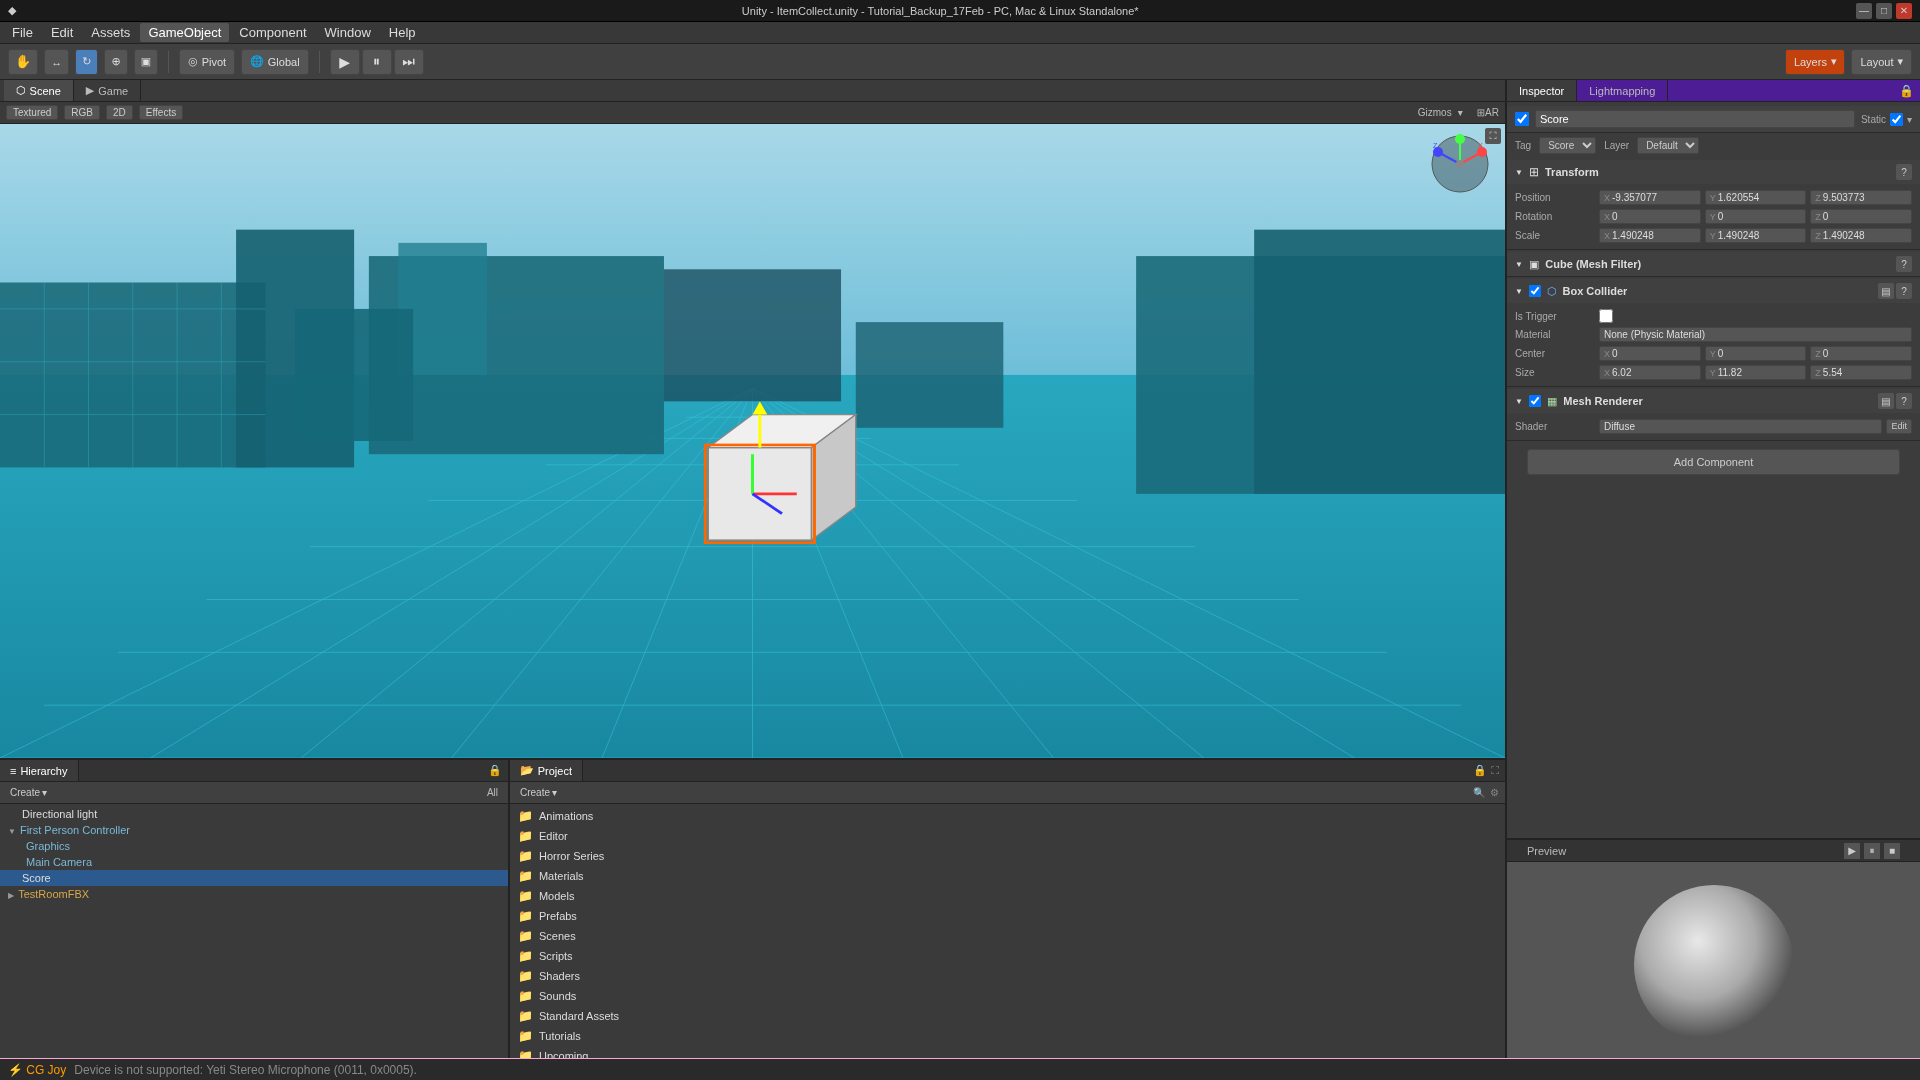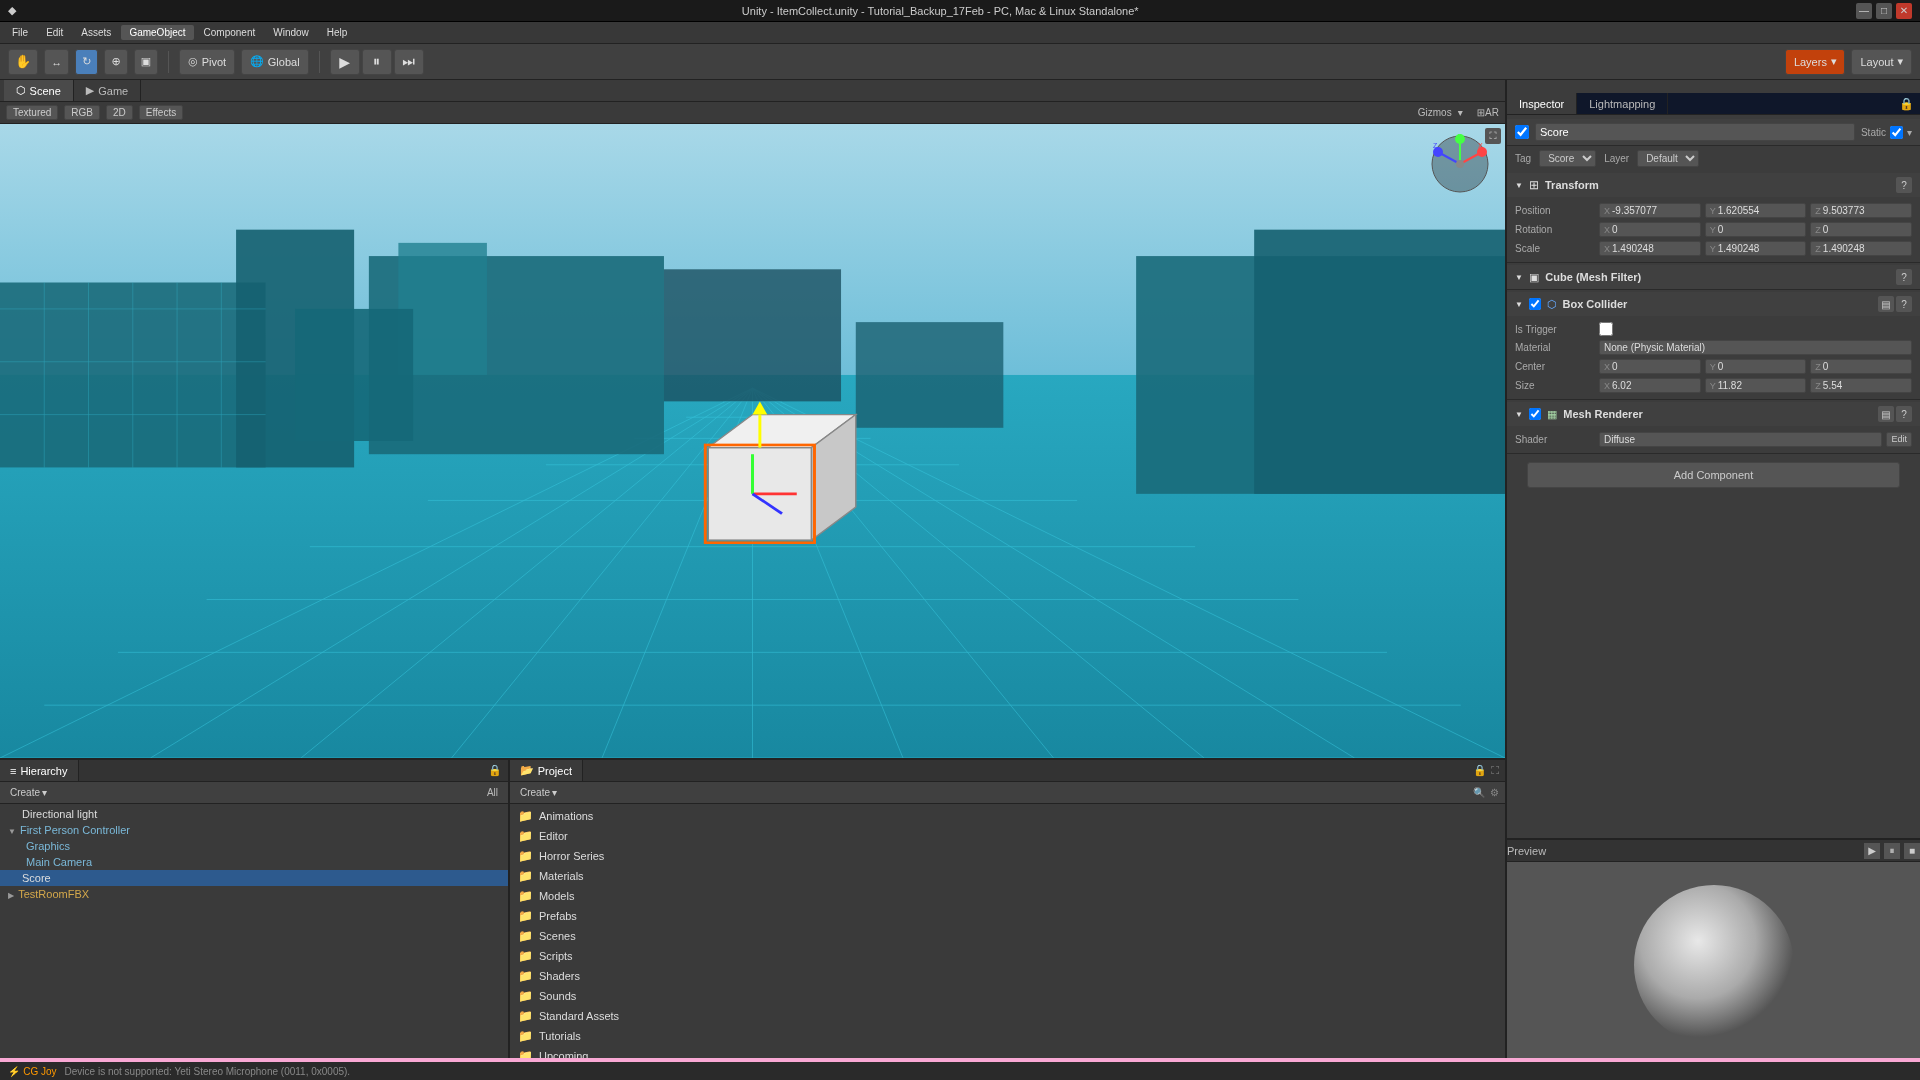--- a/index.html
+++ b/index.html
@@ -31,21 +31,21 @@
       align-items: center;
       padding: 0 4px;
       border-bottom: 1px solid #222;
       gap: 2px;
     }
     .menu-item {
       padding: 2px 8px;
       cursor: pointer;
       border-radius: 2px;
       color: #ddd;
-      font-size: 10px;
+      font-size: 13px;
     }
 
     
     #toolbar {
       height: 36px;
       background: #404040;
       display: flex;
       align-items: center;
       padding: 0 8px;
       border-bottom: 1px solid #222;
@@ -294,25 +294,24 @@
       width: 415px;
       background: #3c3c3c;
       border-left: 2px solid #222;
       display: flex;
       flex-direction: column;
       overflow: hidden;
     }
 
     #inspector-tabs {
       height: 22px;
-      background: #0f172a;
+      background: #4c1d95;
       display: flex;
       align-items: stretch;
       border-bottom: 1px solid #222;
-      margin-top: 13px;
     }
     .inspector-tab {
       padding: 0 12px;
       display: flex;
       align-items: center;
       cursor: pointer;
       font-size: 11px;
       color: #bbb;
       border-right: 1px solid #222;
     }
@@ -443,21 +442,21 @@
       height: 220px;
       background: #3c3c3c;
       display: flex;
       flex-direction: column;
     }
     .preview-header {
       height: 22px;
       background: #333;
       display: flex;
       align-items: center;
-      padding: 0 0;
+      padding: 0 20px;
       border-bottom: 1px solid #222;
       gap: 6px;
       font-size: 11px;
       color: #bbb;
     }
     .preview-controls {
       display: flex;
       gap: 4px;
       margin-left: auto;
     }
@@ -475,23 +474,23 @@
       background: #555;
     }
 
     
     #statusbar {
       height: 22px;
       background: #2a2a2a;
       display: flex;
       align-items: center;
       padding: 0 8px;
-      font-size: 10px;
+      font-size: 12px;
       color: #888;
-      border-top: 4px solid #f9a8d4;
+      border-top: 1px solid #f9a8d4;
     }
 
     
     .viewport-svg {
       position: absolute;
       top: 0; left: 0; width: 100%; height: 100%;
     }
 
     
     ::-webkit-scrollbar { width: 8px; height: 8px; }

